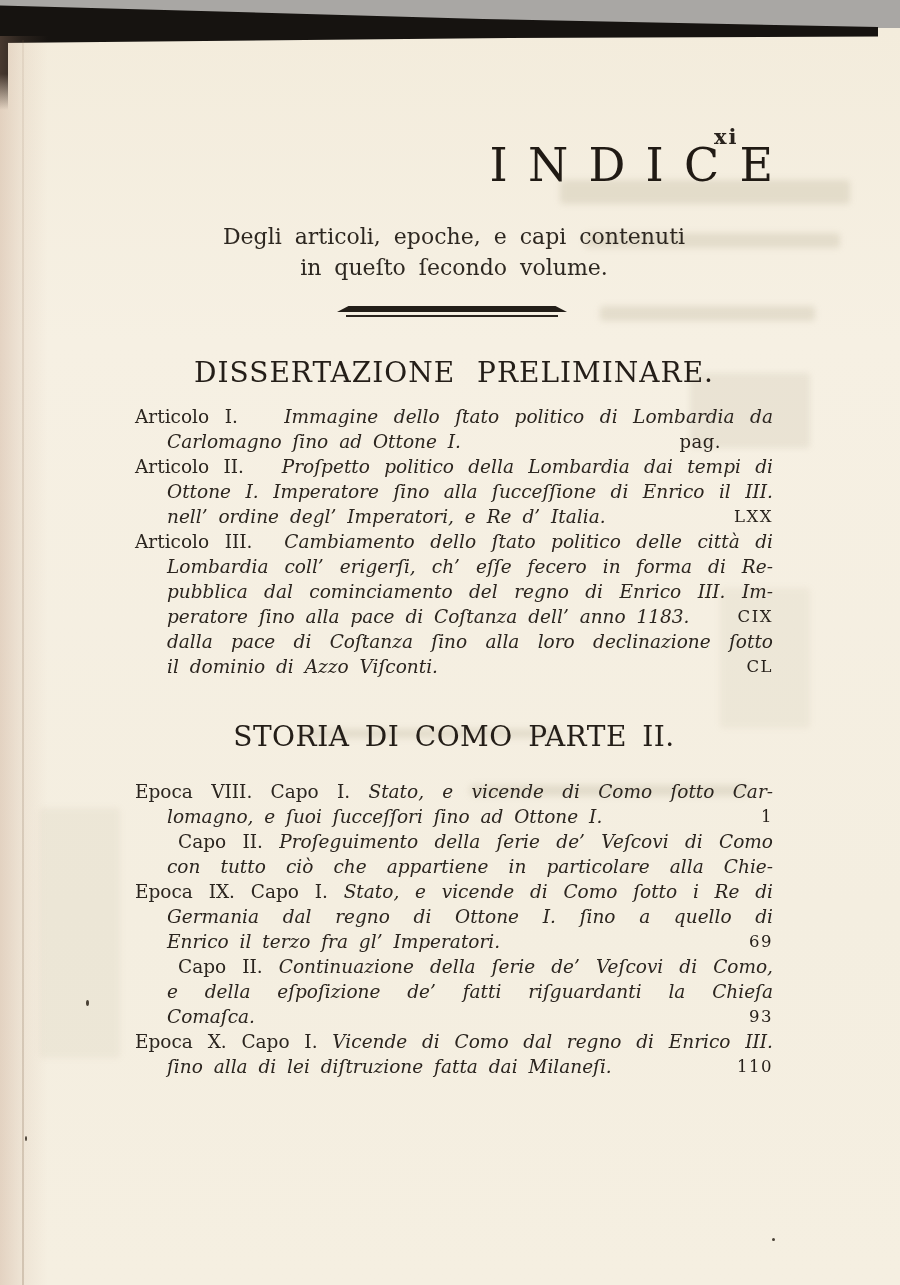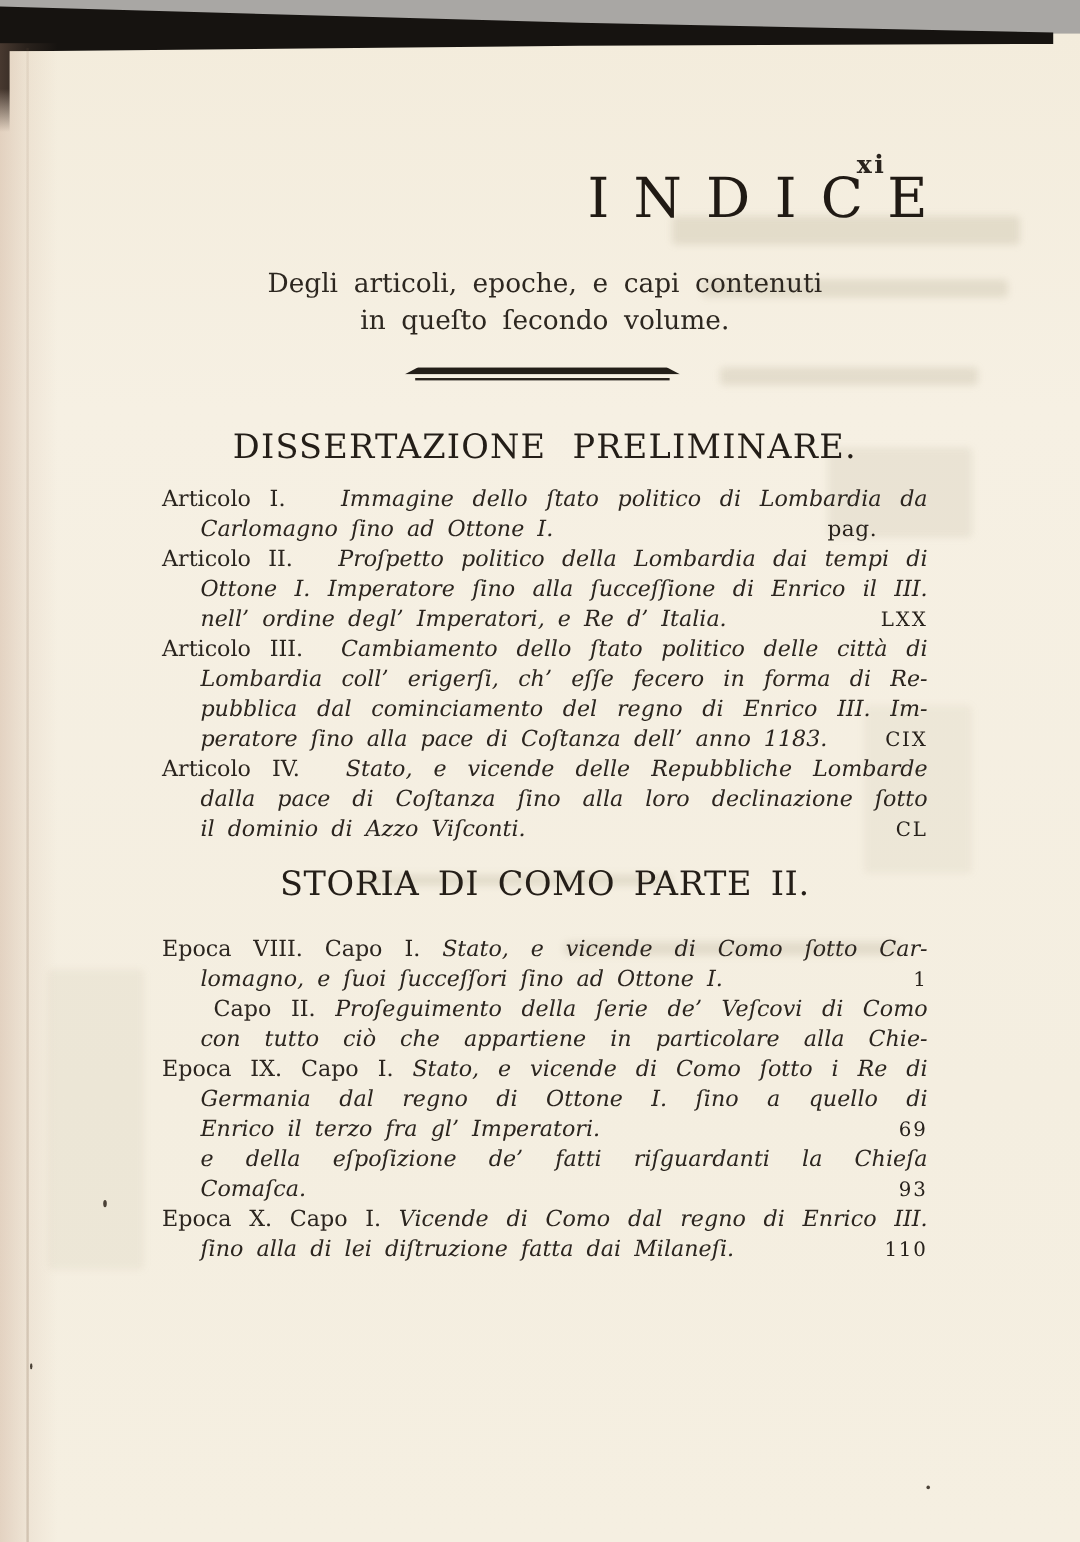--- a/index.html
+++ b/index.html
@@ -56,21 +56,21 @@
   .toc-line{position:relative;font-size:18.5px;line-height:25px;word-spacing:5px;}
   .toc-line.full{text-align:justify;text-align-last:justify;}
   .toc-line.cont{margin-left:32px;}
   .toc-line.capo{margin-left:43px;}
   .toc-label{font-style:normal;}
   .numbox{display:inline-block;min-width:40px;text-align:right;margin-right:4px;}
   .toc-text{font-style:italic;}
   .page-ref{position:absolute;right:0;bottom:0;font-style:normal;font-weight:400;
          font-size:16.5px;letter-spacing:1.5px;line-height:25px;color:#27211b;}
   .page-ref.lower{font-weight:400;font-size:18px;letter-spacing:0.5px;}
-  .page-ref.inset{right:42px;}
+  .page-ref.inset{right:52px;}
 </style>
 </head>
 <body>
 
 <div class="scan">
   <div class="backdrop"></div>
   <div class="paper">
     <div class="ghost g1"></div>
     <div class="ghost g2"></div>
     <div class="ghost g3"></div>
@@ -111,21 +111,20 @@
           <div class="toc-line cont full"><span class="toc-text">Ottone I. Imperatore ſino alla ſucceſſione di Enrico il III.</span></div>
           <div class="toc-line cont lastline"><span class="toc-text">nell’ ordine degl’ Imperatori, e Re d’ Italia.</span><span class="page-ref">LXX</span></div>
         </div>
         <div>
           <div class="toc-line first full"><span class="toc-label">Articolo</span> <span class="toc-label numbox">III.</span> <span class="toc-text">Cambiamento dello ſtato politico delle città di</span></div>
           <div class="toc-line cont full"><span class="toc-text">Lombardia coll’ erigerſi, ch’ eſſe fecero in forma di Re-</span></div>
           <div class="toc-line cont full"><span class="toc-text">pubblica dal cominciamento del regno di Enrico III. Im-</span></div>
           <div class="toc-line cont lastline"><span class="toc-text">peratore ſino alla pace di Coſtanza dell’ anno 1183.</span><span class="page-ref">CIX</span></div>
         </div>
         <div>
-          <div class="toc-line first full"><span class="toc-label">Articolo</span> <span class="toc-label numbox">IV.</span> <span class="toc-text">Stato, e vicende delle Repubbliche Lombarde</span></div>
           <div class="toc-line cont full"><span class="toc-text">dalla pace di Coſtanza ſino alla loro declinazione ſotto</span></div>
           <div class="toc-line cont lastline"><span class="toc-text">il dominio di Azzo Viſconti.</span><span class="page-ref">CL</span></div>
         </div>
       </div>
   </section>
 
   <section class="toc-section s2">
     <h2 class="sec-heading">STORIA DI COMO PARTE II.</h2>
     <div class="toc-list">
         <div>
@@ -135,20 +134,21 @@
         <div>
           <div class="toc-line first full capo"><span class="toc-label">Capo II.</span> <span class="toc-text">Proſeguimento della ſerie de’ Veſcovi di Como</span></div>
           <div class="toc-line cont full"><span class="toc-text">con tutto ciò che appartiene in particolare alla Chie-</span></div>
         </div>
         <div>
           <div class="toc-line first full"><span class="toc-label">Epoca IX. Capo I.</span> <span class="toc-text">Stato, e vicende di Como ſotto i Re di</span></div>
           <div class="toc-line cont full"><span class="toc-text">Germania dal regno di Ottone I. ſino a quello di</span></div>
           <div class="toc-line cont lastline"><span class="toc-text">Enrico il terzo fra gl’ Imperatori.</span><span class="page-ref">69</span></div>
         </div>
         <div>
+          <div class="toc-line first full capo"><span class="toc-label">Capo II.</span> <span class="toc-text">Continuazione della ſerie de’ Veſcovi di Como,</span></div>
           <div class="toc-line cont full"><span class="toc-text">e della eſpoſizione de’ fatti riſguardanti la Chieſa</span></div>
           <div class="toc-line cont lastline"><span class="toc-text">Comaſca.</span><span class="page-ref">93</span></div>
         </div>
         <div>
           <div class="toc-line first full"><span class="toc-label">Epoca X. Capo I.</span> <span class="toc-text">Vicende di Como dal regno di Enrico III.</span></div>
           <div class="toc-line cont lastline"><span class="toc-text">ſino alla di lei diſtruzione fatta dai Milaneſi.</span><span class="page-ref">110</span></div>
         </div>
       </div>
   </section>
 </div>

